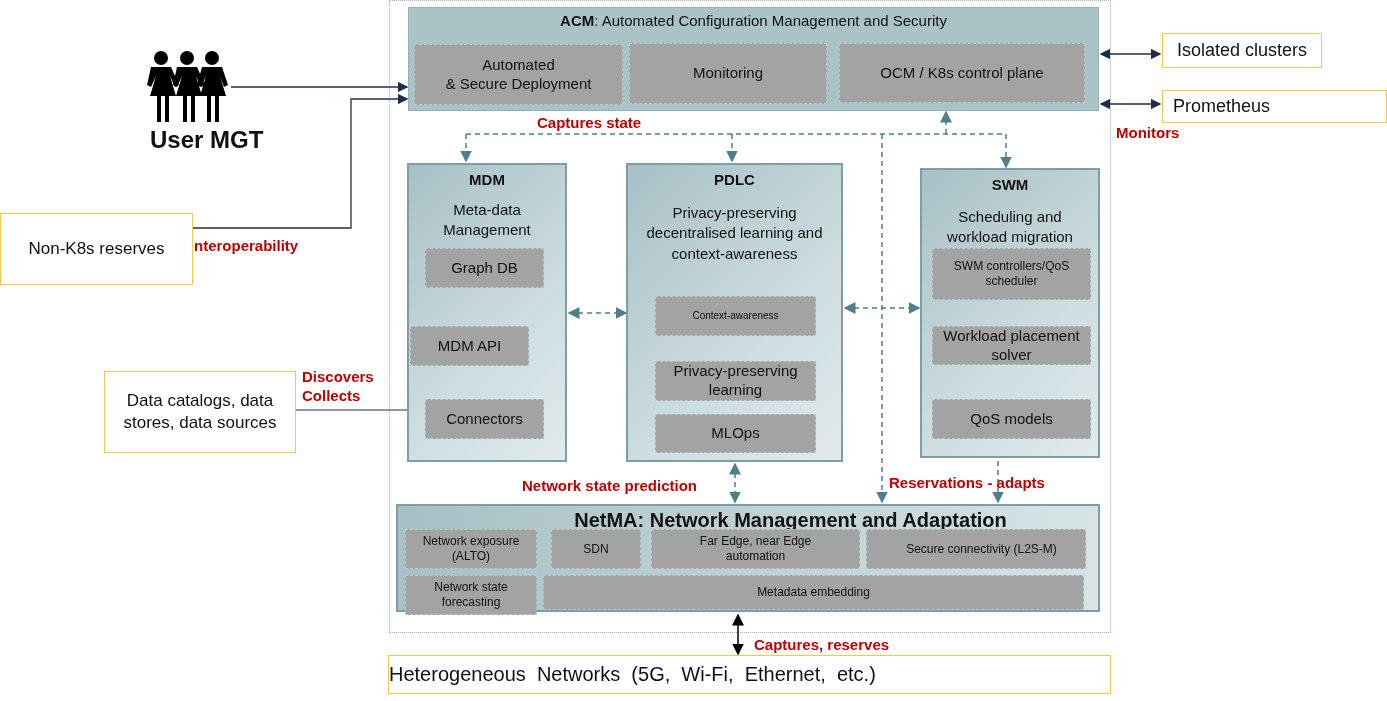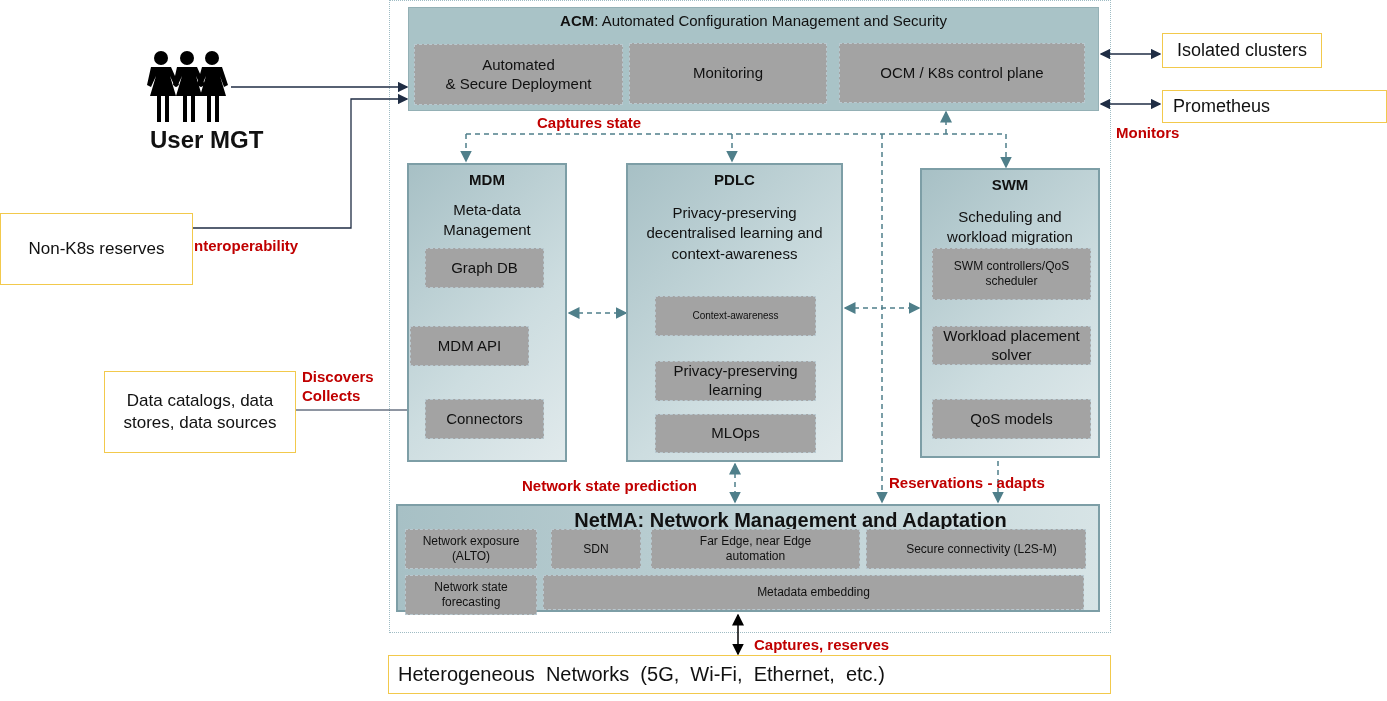--- a/index.html
+++ b/index.html
@@ -136,13 +136,13 @@
 <div class="abs mod-title" style="left:396px;top:509px;width:789px;font-size:20px;">NetMA: Network Management and Adaptation</div>
 <div class="abs wbox small" style="left:405px;top:529px;width:132px;height:40px;">Network exposure (ALTO)</div>
 <div class="abs wbox small" style="left:551px;top:529px;width:90px;height:40px;">SDN</div>
 <div class="abs wbox small" style="left:651px;top:529px;width:209px;height:40px;padding:0 30px;">Far Edge, near Edge automation</div>
 <div class="abs wbox small" style="left:866px;top:529px;width:220px;height:40px;padding-left:11px;">Secure connectivity (L2S-M)</div>
 <div class="abs wbox small" style="left:405px;top:575px;width:132px;height:40px;padding:0 14px;">Network state forecasting</div>
 <div class="abs wbox small" style="left:543px;top:575px;width:541px;height:35px;">Metadata embedding</div>
 
 <div class="abs red" style="left:754px;top:636px;">Captures, reserves</div>
 
-<div class="abs ybox" style="left:388px;top:655px;width:723px;height:39px;font-size:20px;justify-content:flex-start;padding-left:9px;white-space:pre;">Heterogeneous  Networks  (5G,  Wi-Fi,  Ethernet,  etc.)</div>
+<div class="abs ybox" style="left:388px;top:655px;width:723px;height:39px;font-size:20px;justify-content:flex-start;white-space:pre;">Heterogeneous  Networks  (5G,  Wi-Fi,  Ethernet,  etc.)</div>
 
 </body></html>

